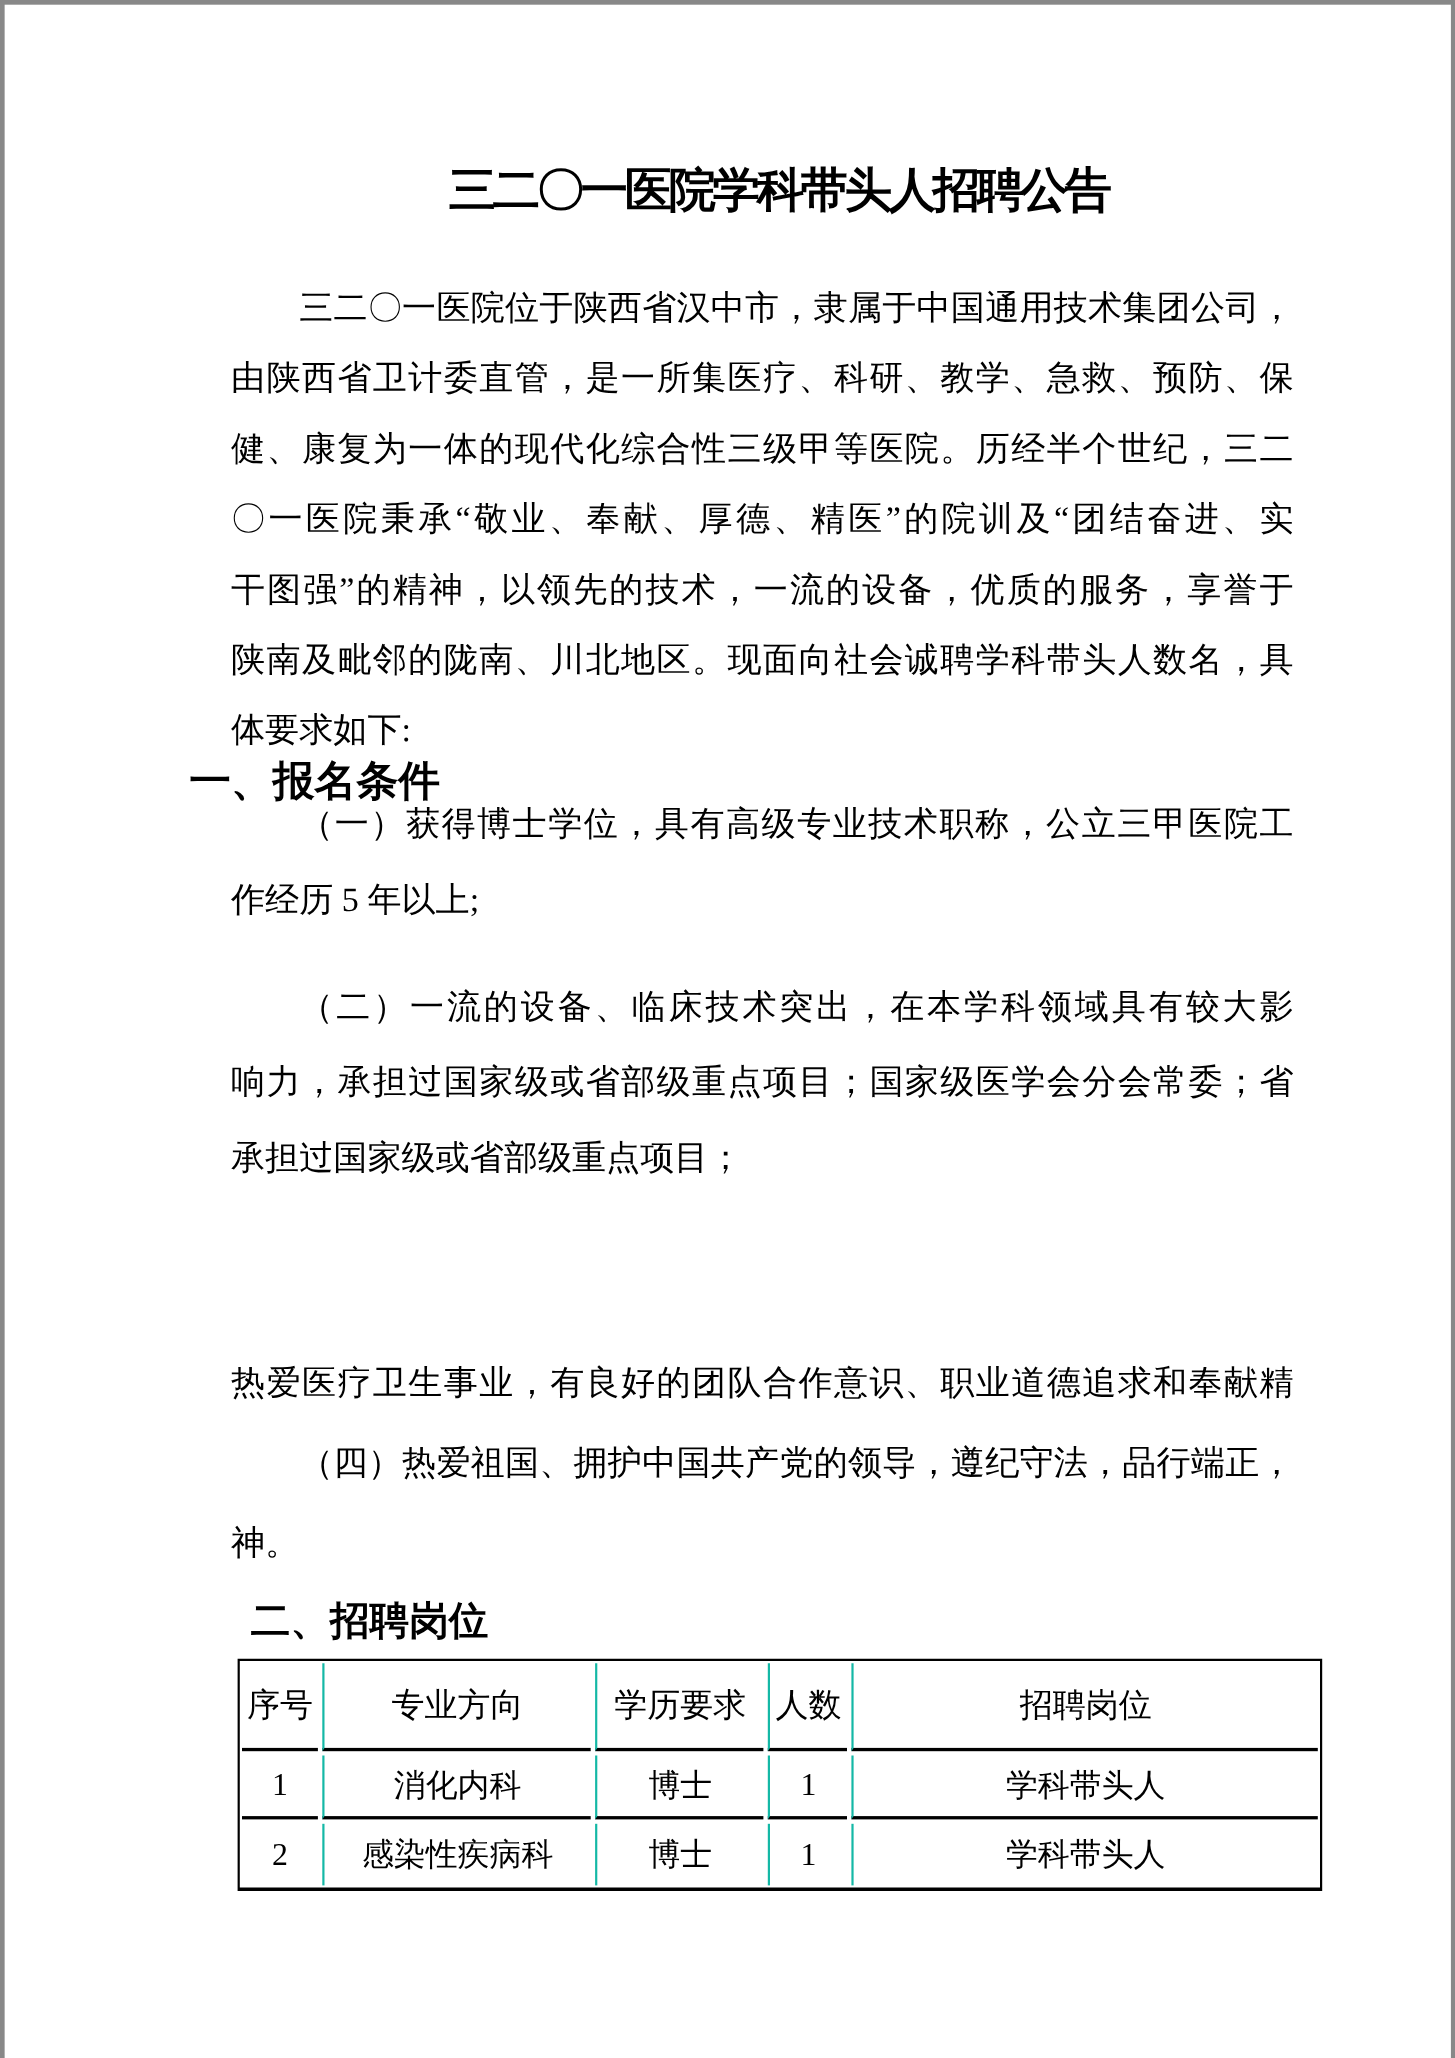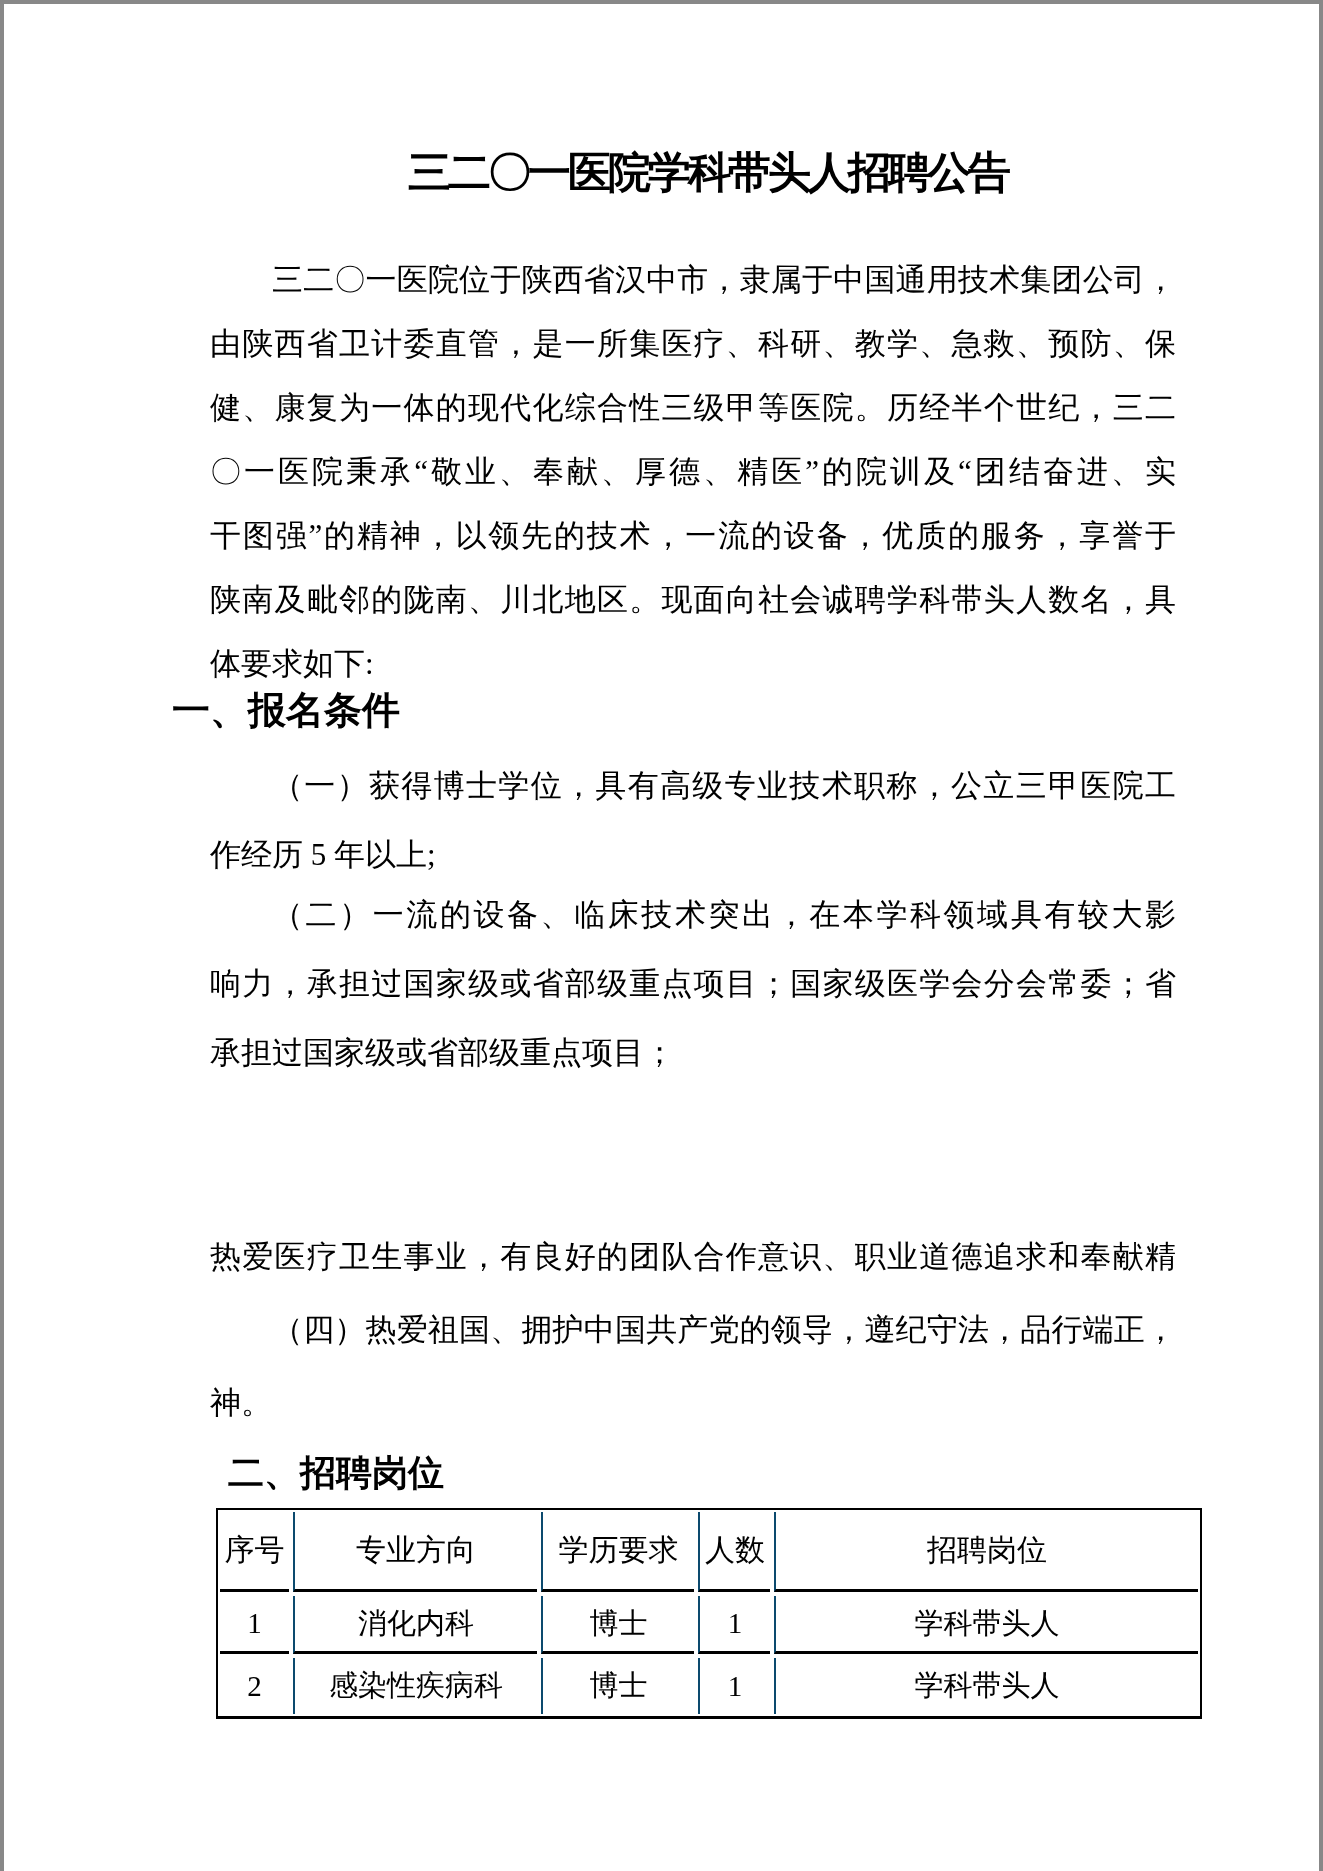--- a/index.html
+++ b/index.html
@@ -28,21 +28,21 @@
     text-align:justify;
     text-align-last:justify;
     text-justify:inter-character;
     overflow:hidden;
   }
   .block .line.last { text-align:left; text-align-last:left; }
   .block .line.indent { text-indent:62px; }
   .intro { top:241px; }
   .intro .line { height:62px; line-height:62px; }
   .sec .line { height:67px; line-height:67px; }
-  .sec1 { top:744px; }
+  .sec1 { top:707px; }
   .sec2 { top:873px; }
   .sec3 { top:1072px; }
   .sec4 { top:1213px; }
   .sec4 .line { height:71px; line-height:71px; }
   .sec-heading {
     position:absolute;
     font-family:"Liberation Sans","DejaVu Sans",sans-serif;
     font-weight:bold;
     white-space:nowrap;
     color:#000;
@@ -54,21 +54,21 @@
     left:210px; top:1502px;
     width:986px;
     border:2px solid #000;
     border-bottom-width:3px;
     display:grid;
     grid-template-columns:73px 248px 157px 76px auto;
     grid-template-rows:84px 62px 60px;
   }
   .cell {
     display:flex; align-items:center; justify-content:center;
-    border-left:2px solid #0c4a6e;
+    border-left:2px solid #14b8a6;
     border-bottom:3px solid #000;
     text-align:center;
   }
   .cell.c0 { border-left:none; }
   .cell.rlast { border-bottom:none; }
   .cell.hc {
     font-family:"Liberation Sans","DejaVu Sans",sans-serif;
     font-weight:normal;
     font-size:30px;
   }

